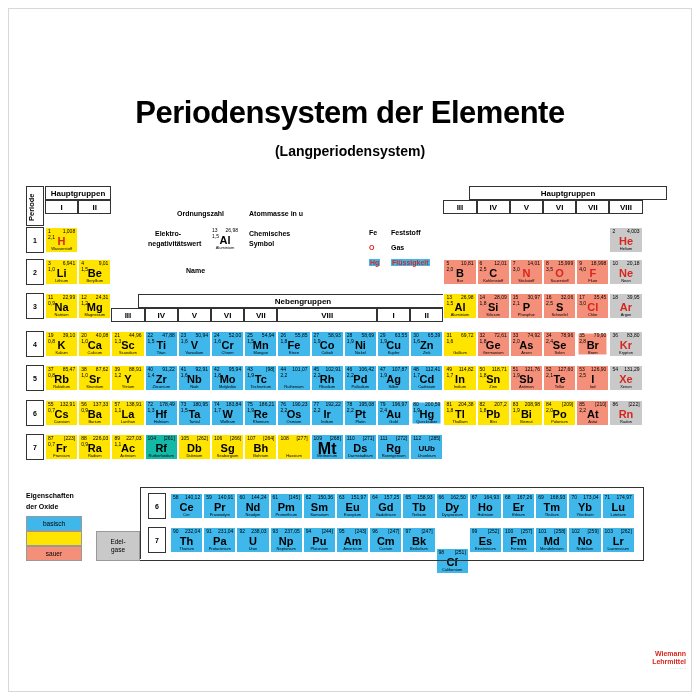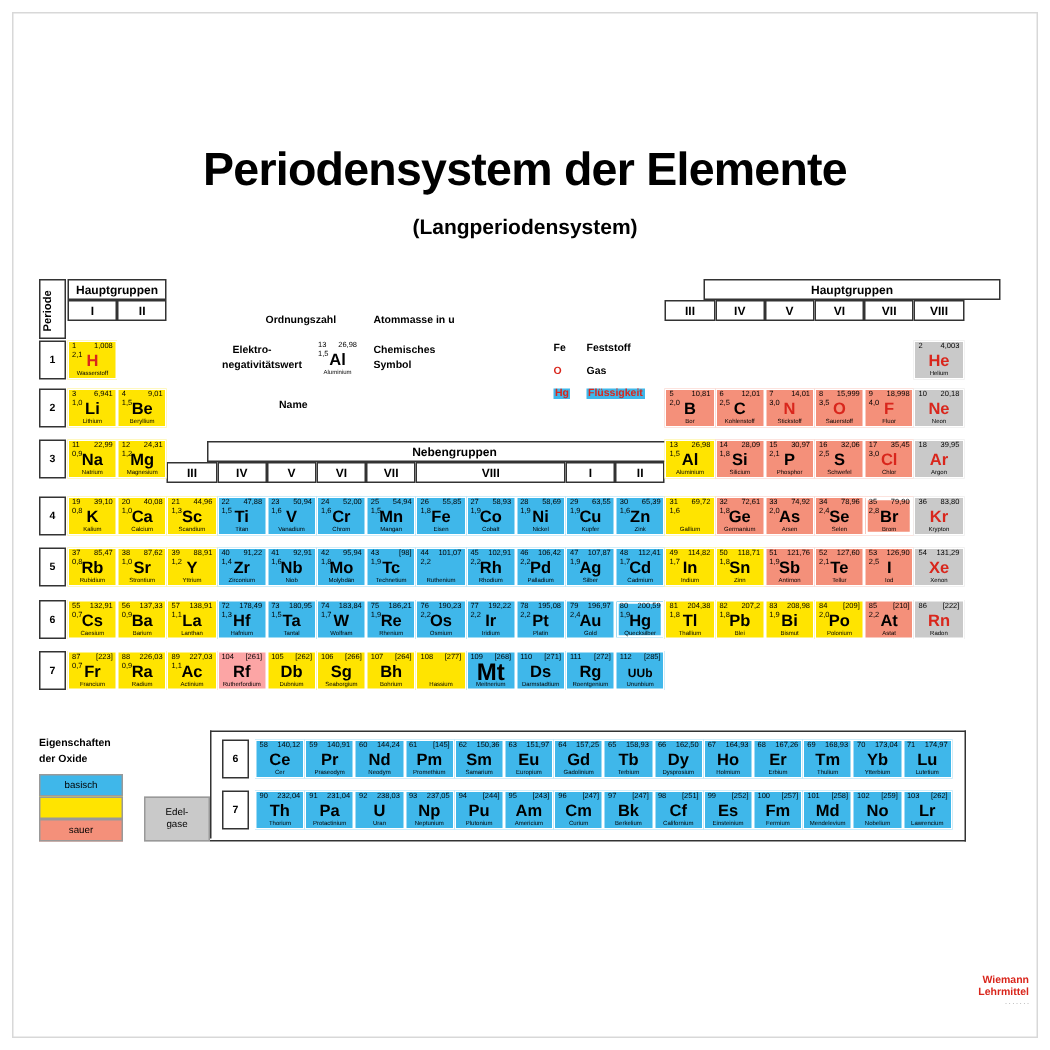--- a/index.html
+++ b/index.html
@@ -596,21 +596,21 @@
         <div class="sym" style="color:#000;font-size:11px;">Ra</div>
         <div class="name">Radium</div>
       </div>
       <div class="cell" style="left:111.4px;top:434px;width:33.2px;height:26px;background:#ffe400;">
         <div class="num">89</div>
         <div class="mass">227,03</div>
         <div class="en">1,1</div>
         <div class="sym" style="color:#000;font-size:11px;">Ac</div>
         <div class="name">Actinium</div>
       </div>
-      <div class="cell" style="left:144.60000000000002px;top:434px;width:33.2px;height:26px;background:#fca5a5;">
+      <div class="cell" style="left:144.60000000000002px;top:434px;width:33.2px;height:26px;background:#14b8a6;">
         <div class="num">104</div>
         <div class="mass">[261]</div>
         <div class="en"></div>
         <div class="sym" style="color:#000;font-size:11px;">Rf</div>
         <div class="name">Rutherfordium</div>
       </div>
       <div class="cell" style="left:177.8px;top:434px;width:33.2px;height:26px;background:#ffe400;">
         <div class="num">105</div>
         <div class="mass">[262]</div>
         <div class="en"></div>
@@ -797,21 +797,21 @@
         <div class="mass">[247]</div>
         <div class="sym">Cm</div>
         <div class="name">Curium</div>
       </div>
       <div class="cell" style="left:402.40000000000003px;top:527px;width:33.2px;height:26px;background:#3fb7ea;">
         <div class="num">97</div>
         <div class="mass">[247]</div>
         <div class="sym">Bk</div>
         <div class="name">Berkelium</div>
       </div>
-      <div class="cell" style="left:435.6px;top:527px;width:33.2px;height:26px;background:#3fb7ea;">
+      <div class="cell" style="left:435.6px;top:548px;width:33.2px;height:26px;background:#3fb7ea;">
         <div class="num">98</div>
         <div class="mass">[251]</div>
         <div class="sym">Cf</div>
         <div class="name">Californium</div>
       </div>
       <div class="cell" style="left:468.8px;top:527px;width:33.2px;height:26px;background:#3fb7ea;">
         <div class="num">99</div>
         <div class="mass">[252]</div>
         <div class="sym">Es</div>
         <div class="name">Einsteinium</div>

